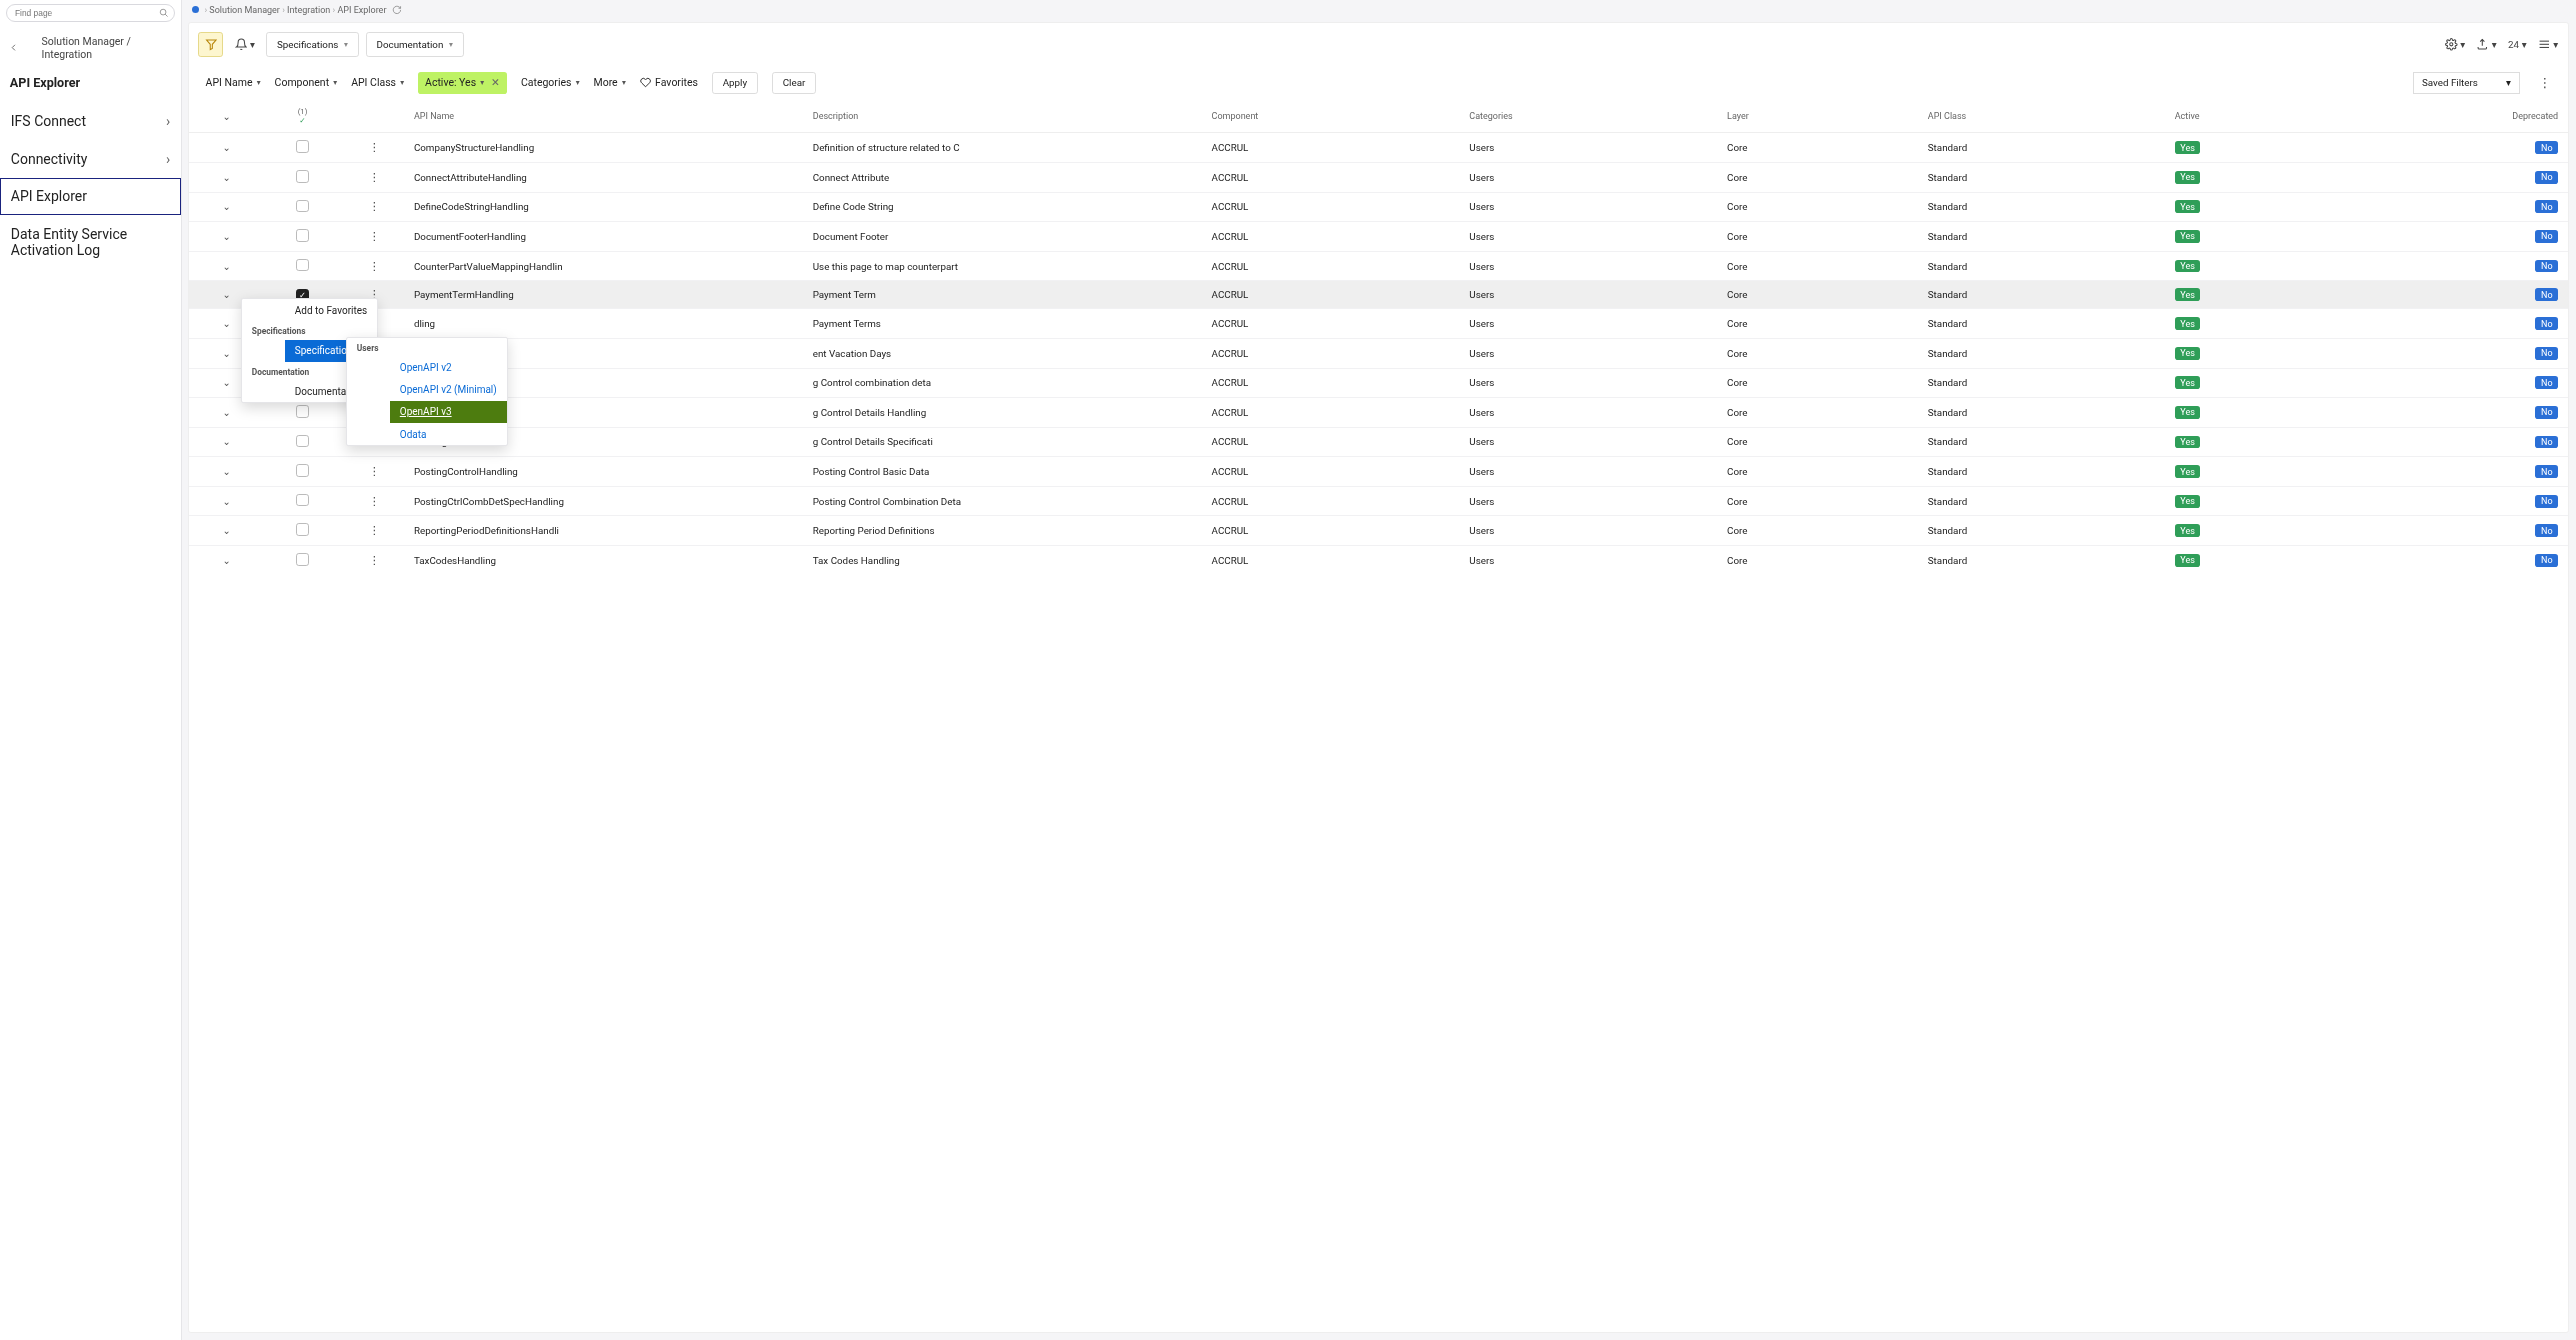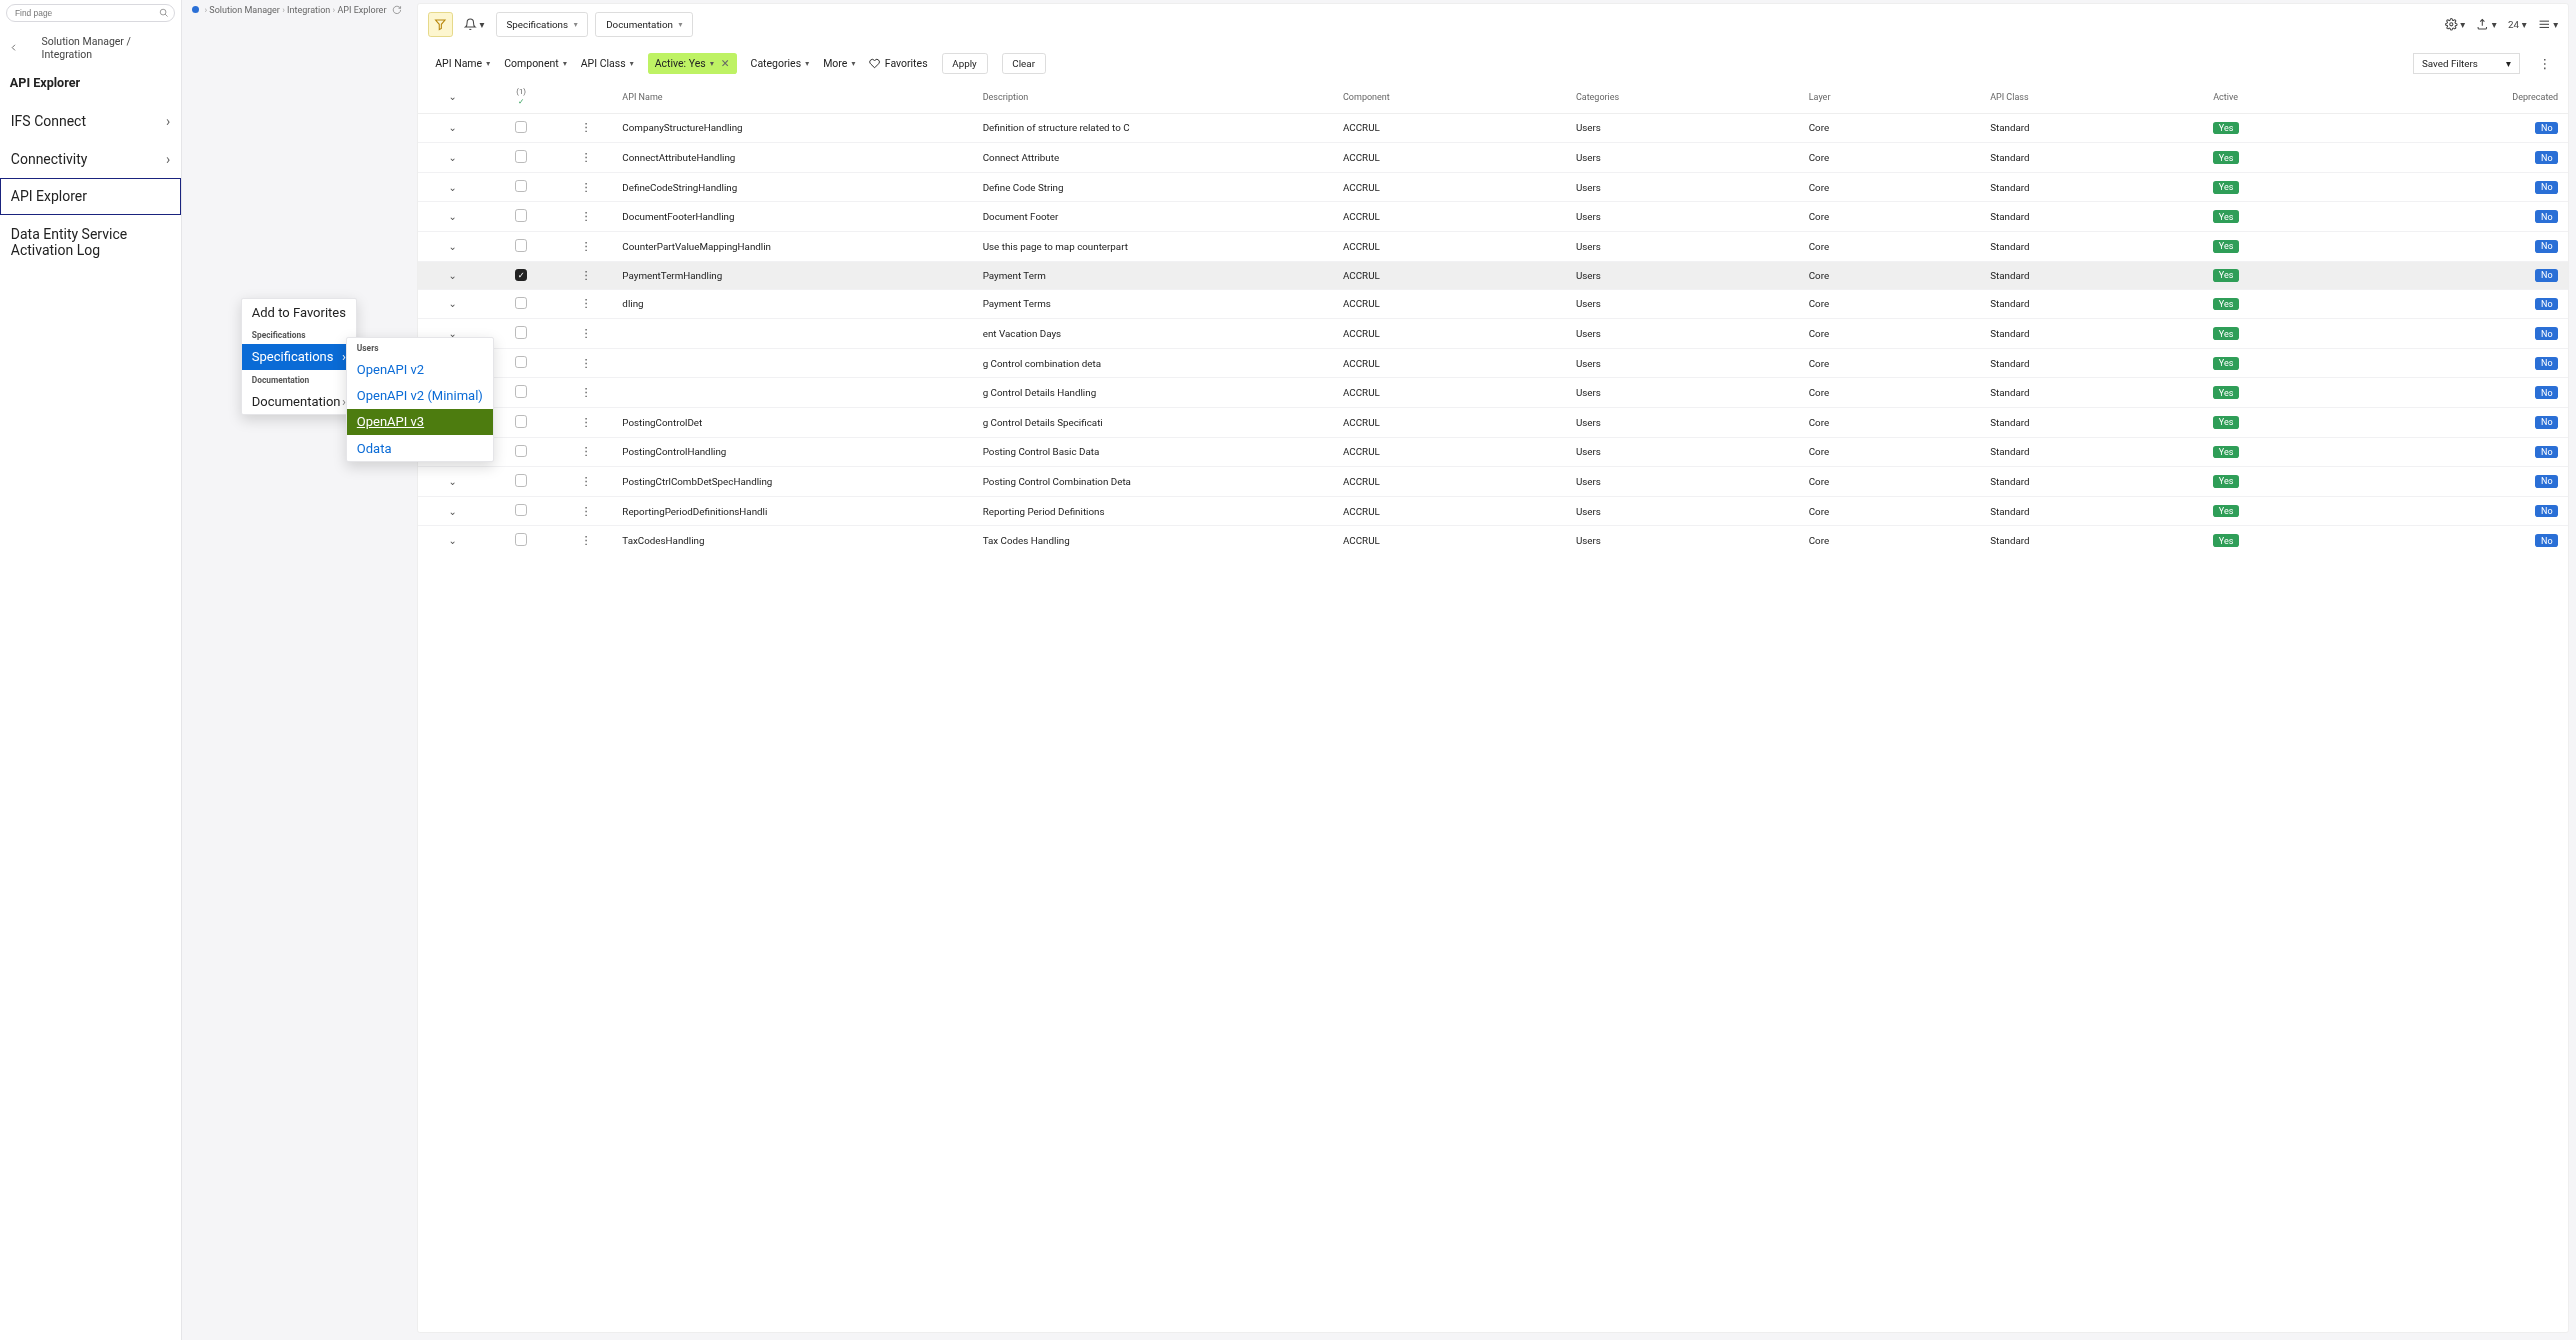--- a/index.html
+++ b/index.html
@@ -18,21 +18,21 @@
 .sidebar-header { display: flex; align-items: center; gap: 22px; padding: 8.4px 7px 5.6px 8.4px; }
 .sidebar-header-title { font-size: 10.5px; color: #444; }
 .back-arrow { font-size: 12.6px; cursor: pointer; color: #666; }
 
 .page-title { font-size: 12.6px; font-weight: 700; padding: 8.4px 9.8px 12.6px 9.8px; }
 .nav-item { display: flex; align-items: center; justify-content: space-between; padding: 9.8px 9.8px; font-size: 14px; cursor: pointer; border: 1.4px solid transparent; }
 .nav-item.active { border: 1.4px solid #1a237e; background: #fff; }
 .nav-chevron { color: #666; }
 
 
-.main { display: flex; flex-direction: row; background: #f5f5f7; min-width: 0; }
+.main { display: flex; flex-direction: column; background: #f5f5f7; min-width: 0; }
 
 
 .breadcrumb-bar { display: flex; align-items: center; gap: 5.6px; padding: 2.8px 9.8px; height: 19.7px; font-size: 9px; color: #666; }
 .breadcrumb-item { cursor: pointer; }
 .breadcrumb-sep { color: #aaa; }
 .breadcrumb-dot { width: 7px; height: 7px; border-radius: 50%; background: #2a6fd6; }
 .refresh-icn { color: #888; cursor: pointer; }
 
 
 .content-card { margin: 2.8px 7px 7px 5.6px; background: #fff; border-radius: 2.8px; border: 0.7px solid #eee; display: flex; flex-direction: column; flex: 1; min-height: 0; }
@@ -79,21 +79,21 @@
 .chk.checked { background: #222; color: #fff; border-color: #222; font-size: 8.4px; }
 .kebab { color: #444; cursor: pointer; font-size: 11.2px; }
 .badge { display: inline-block; padding: 1.4px 5.6px; border-radius: 2.8px; font-size: 9px; color: #fff; }
 .badge.yes { background: #2f9e58; }
 .badge.no { background: #2a6fd6; }
 th .colnum { font-size: 7.7px; display: block; line-height: 1; }
 th .colcheck { font-size: 7.7px; color: #2f9e58; }
 
 
 .ctx-menu { position: absolute; background: #fff; border: 0.7px solid #e5e5e8; box-shadow: 0 4.2px 14px rgba(0,0,0,.15); border-radius: 2.1px; z-index: 50; min-width: 105px; }
-.ctx-item { padding: 5.6px 9.8px; font-size: 13px; cursor: pointer; display: flex; align-items: center; justify-content: space-between; }
+.ctx-item { padding: 5.6px 9.8px; font-size: 10px; cursor: pointer; display: flex; align-items: center; justify-content: space-between; margin-left: 43px; }
 .ctx-header { padding: 4.9px 9.8px 3.5px; font-size: 8.4px; font-weight: 700; color: #555; }
 .ctx-item.highlight { background: #0a6bd6; color: #fff; }
 .ctx-item.link { color: #0a6bd6; }
 .ctx-item.linkhl { background: #4d7c0f; color: #fff; text-decoration: underline; }
 
 svg { display: block; }
 </style>
 </head>
 <body>
 

